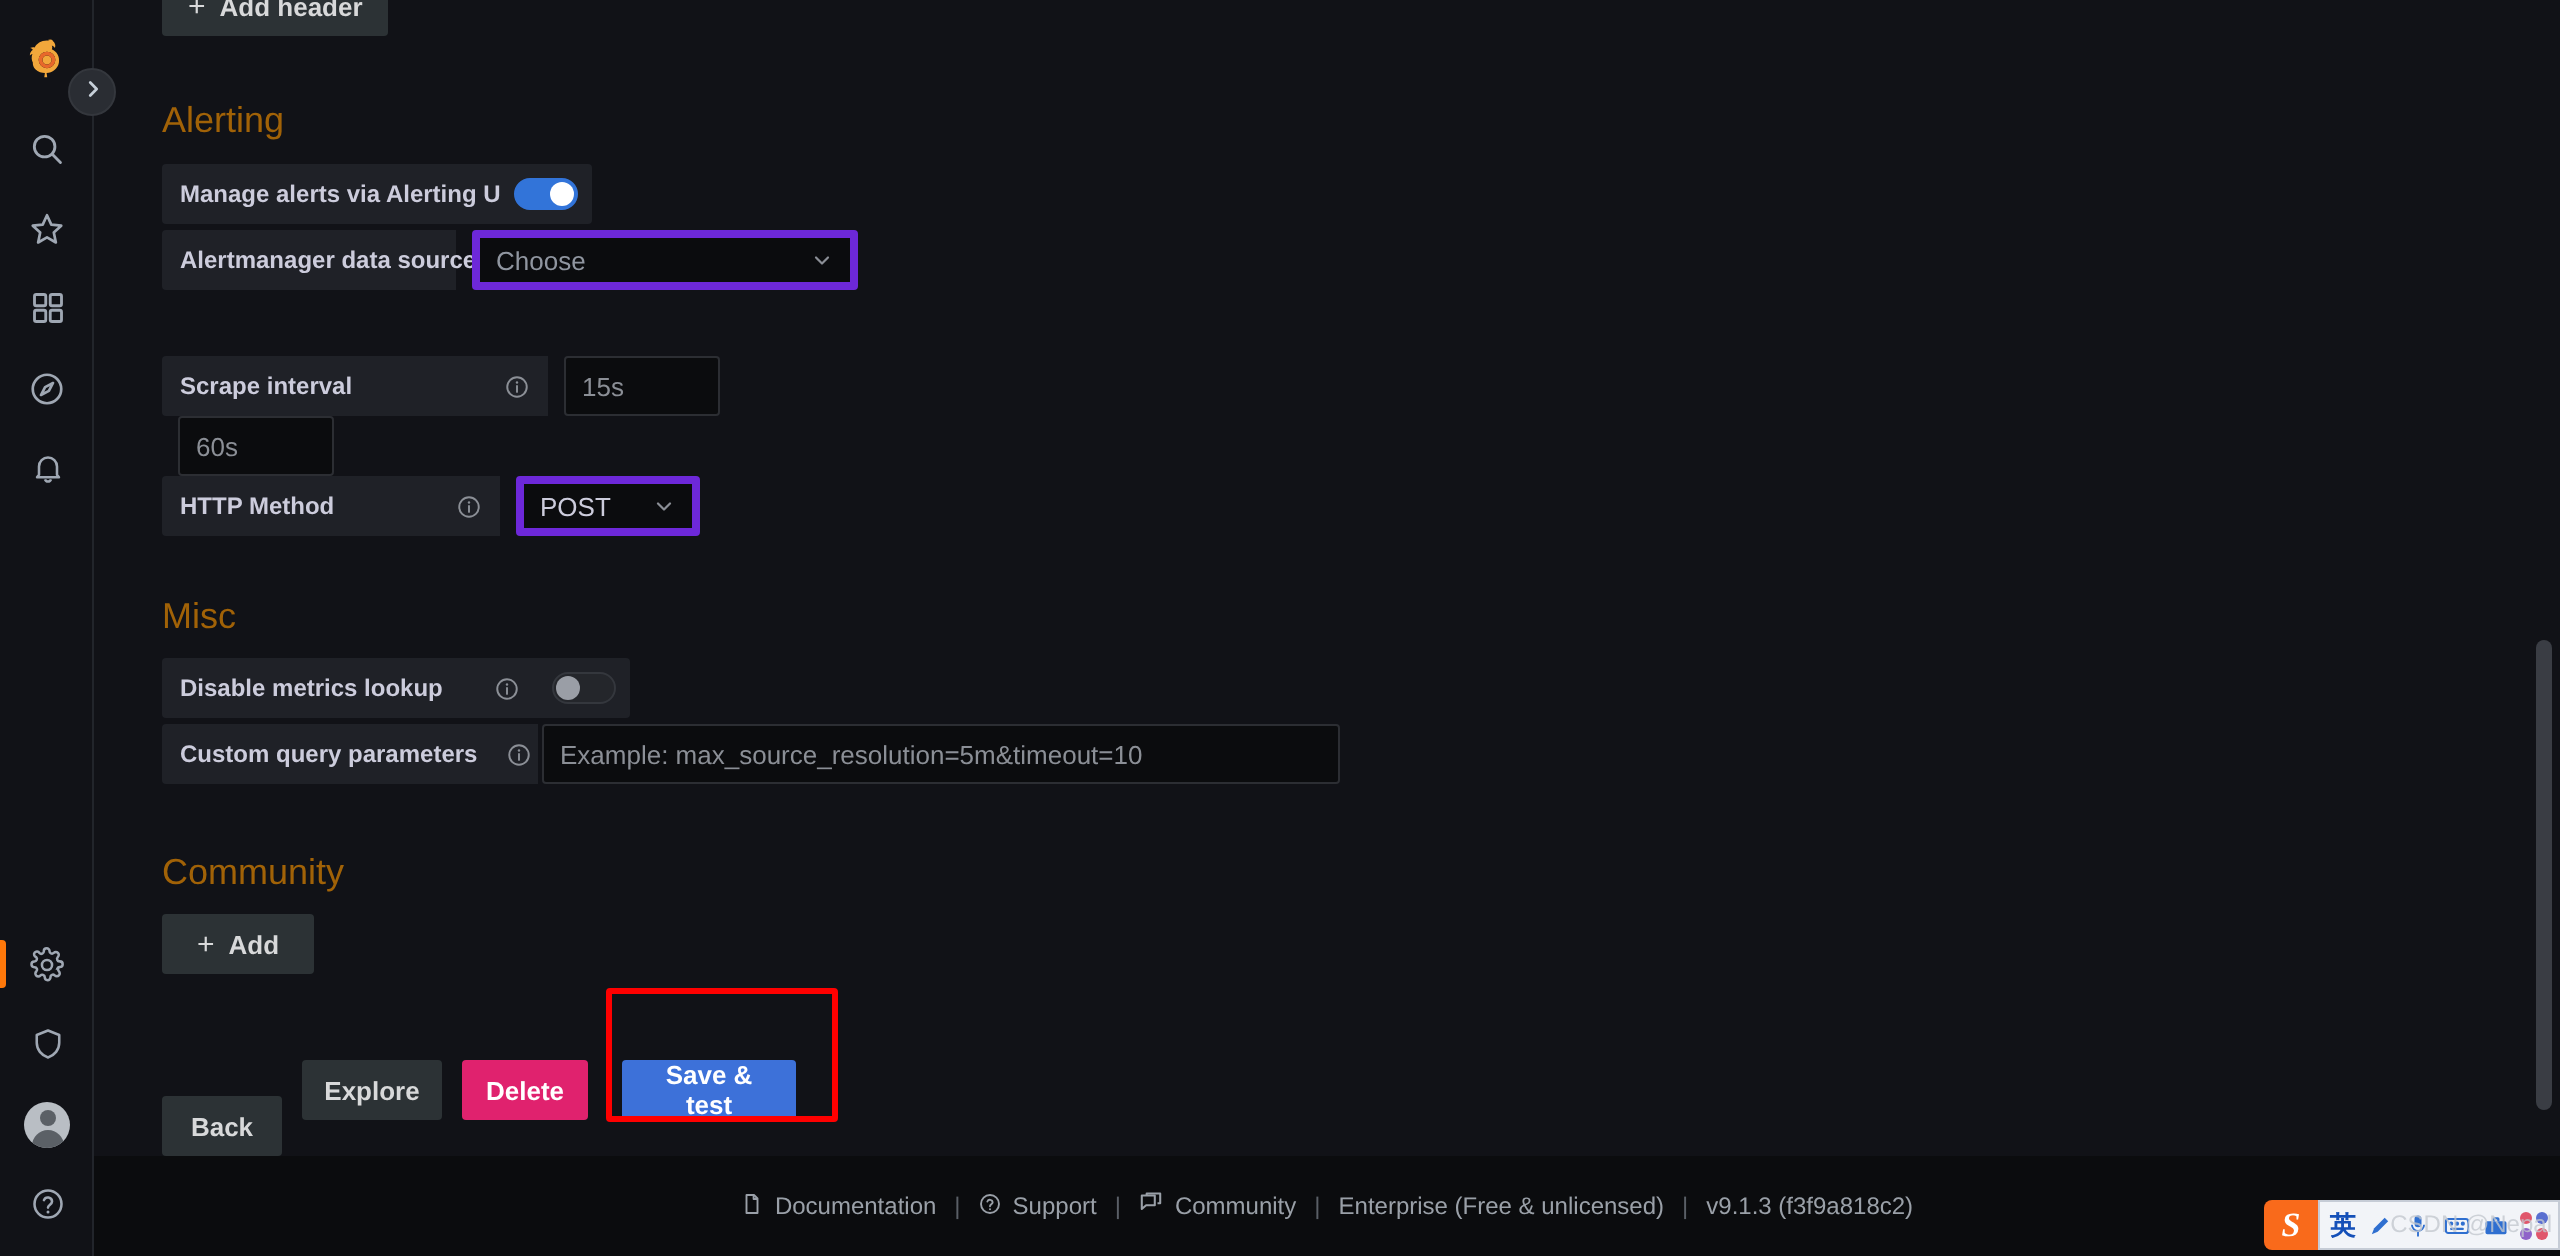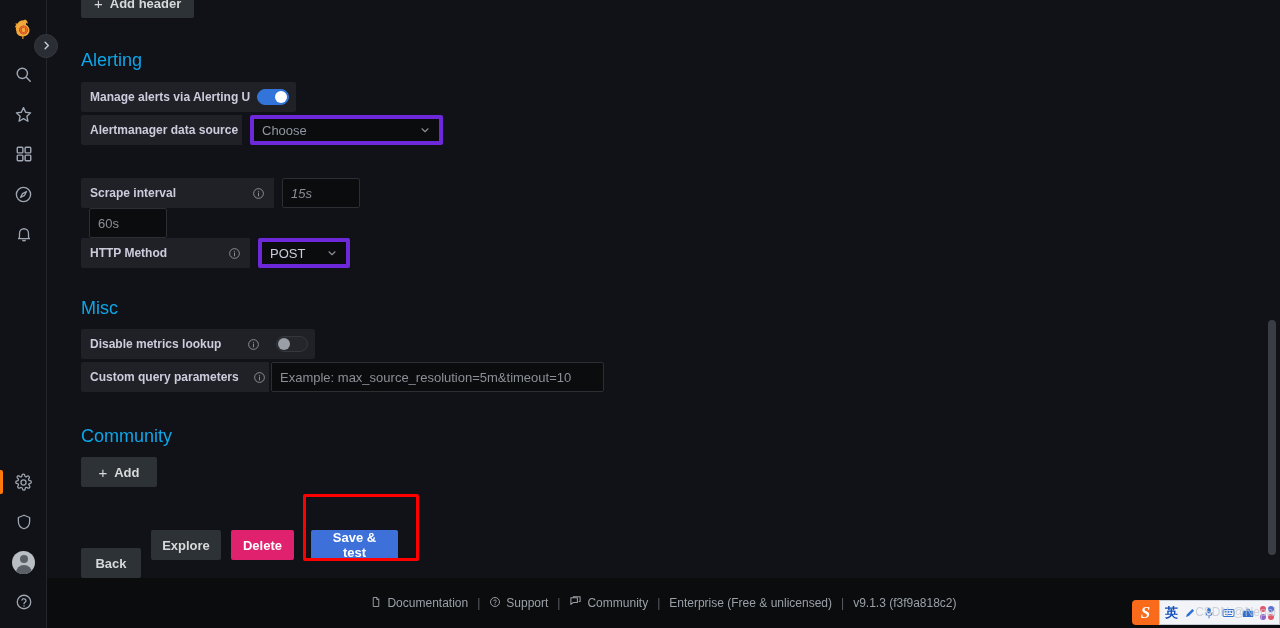--- a/index.html
+++ b/index.html
@@ -56,21 +56,21 @@
   
   #content-scroll {
     position: absolute; left: 47px; top: 0;
     width: 1233px; height: 578px;
     background: #111217;
     overflow: hidden;
   }
   #page-inner { position: absolute; left: 0; top: 0; width: 1213px; }
 
   .section-title {
-    color: #0ea5e9; font-size: 18px; font-weight: 400; line-height: 22px;
+    color: #a16207; font-size: 18px; font-weight: 400; line-height: 22px;
   }
 
   .field-row { display: flex; align-items: center; height: 30px; margin-bottom: 4px; }
   .field-label {
     background: #1f2127; height: 30px;
     display: flex; align-items: center;
     padding: 0 9px;
     color: #ccccdc; font-size: 12px; font-weight: bold;
     border-radius: 2px 0 0 2px;
     white-space: nowrap;
@@ -305,21 +305,21 @@
         <span class="lbl-text">Manage alerts via Alerting UI</span>
       </div>
       <div class="toggle-wrap">
         <div class="switch on">
             <span class="knob"></span>
           </div>
       </div>
     </div>
 
     <div class="field-row" style="position:absolute;left:34px;top:115px;">
-      <div class="field-label" style="width:161px;">
+      <div class="field-label" style="width:147px;">
         <span class="lbl-text">Alertmanager data source</span>
         <span class="info-ico">
           <svg width="13" height="13" viewBox="0 0 24 24" fill="none" stroke="currentColor" stroke-width="1.8">
             <circle cx="12" cy="12" r="9"></circle>
               <line x1="12" y1="11" x2="12" y2="16.5" stroke-linecap="round"></line>
             <circle cx="12" cy="7.8" r="1.1" fill="currentColor" stroke="none"></circle>
           </svg>
         </span>
       </div>
       <div class="select-box" style="width:193px;margin-left:8px;">
@@ -336,21 +336,21 @@
       <div class="field-label" style="width:193px;">
         <span class="lbl-text">Scrape interval</span>
         <span class="info-ico">
           <svg width="13" height="13" viewBox="0 0 24 24" fill="none" stroke="currentColor" stroke-width="1.8">
             <circle cx="12" cy="12" r="9"></circle>
               <line x1="12" y1="11" x2="12" y2="16.5" stroke-linecap="round"></line>
             <circle cx="12" cy="7.8" r="1.1" fill="currentColor" stroke="none"></circle>
           </svg>
         </span>
       </div>
-      <input class="inp" style="width: 78px; margin-left: 8px; font-style: italic;" placeholder="15s">
+      <input class="inp" style="width: 78px; margin-left: 8px;" placeholder="15s">
     </div>
 
     <div class="field-row" style="position:absolute;left:34px;top:208px;">
       <input class="inp" style="width: 78px; margin-left: 8px;" placeholder="60s">
     </div>
 
     <div class="field-row" style="position:absolute;left:34px;top:238px;">
       <div class="field-label" style="width:169px;align-items:center;">
         <span class="lbl-text">HTTP Method</span>
         <span class="info-ico">
@@ -395,21 +395,21 @@
       <div class="field-label" style="width:188px;">
         <span class="lbl-text">Custom query parameters</span>
         <span class="info-ico">
           <svg width="13" height="13" viewBox="0 0 24 24" fill="none" stroke="currentColor" stroke-width="1.8">
             <circle cx="12" cy="12" r="9"></circle>
               <line x1="12" y1="11" x2="12" y2="16.5" stroke-linecap="round"></line>
             <circle cx="12" cy="7.8" r="1.1" fill="currentColor" stroke="none"></circle>
           </svg>
         </span>
       </div>
-      <input class="inp" style="width: 333px; margin-left: 2px;" placeholder="Example: max_source_resolution=5m&amp;timeout=10">
+      <input class="inp" style="width: 399px; margin-left: 2px;" placeholder="Example: max_source_resolution=5m&amp;timeout=10">
     </div>
 
     <h3 class="section-title" style="position:absolute;left:34px;top:425px;">Community</h3>
 
     <button class="btn" style="position:absolute;left:34px;top:457px;width:76px;">
       <span class="plus">+</span>
       <span>Add</span>
     </button>
 
     <div style="position:absolute;left:34px;top:512px;display:flex;gap:10px;align-items:center;">

